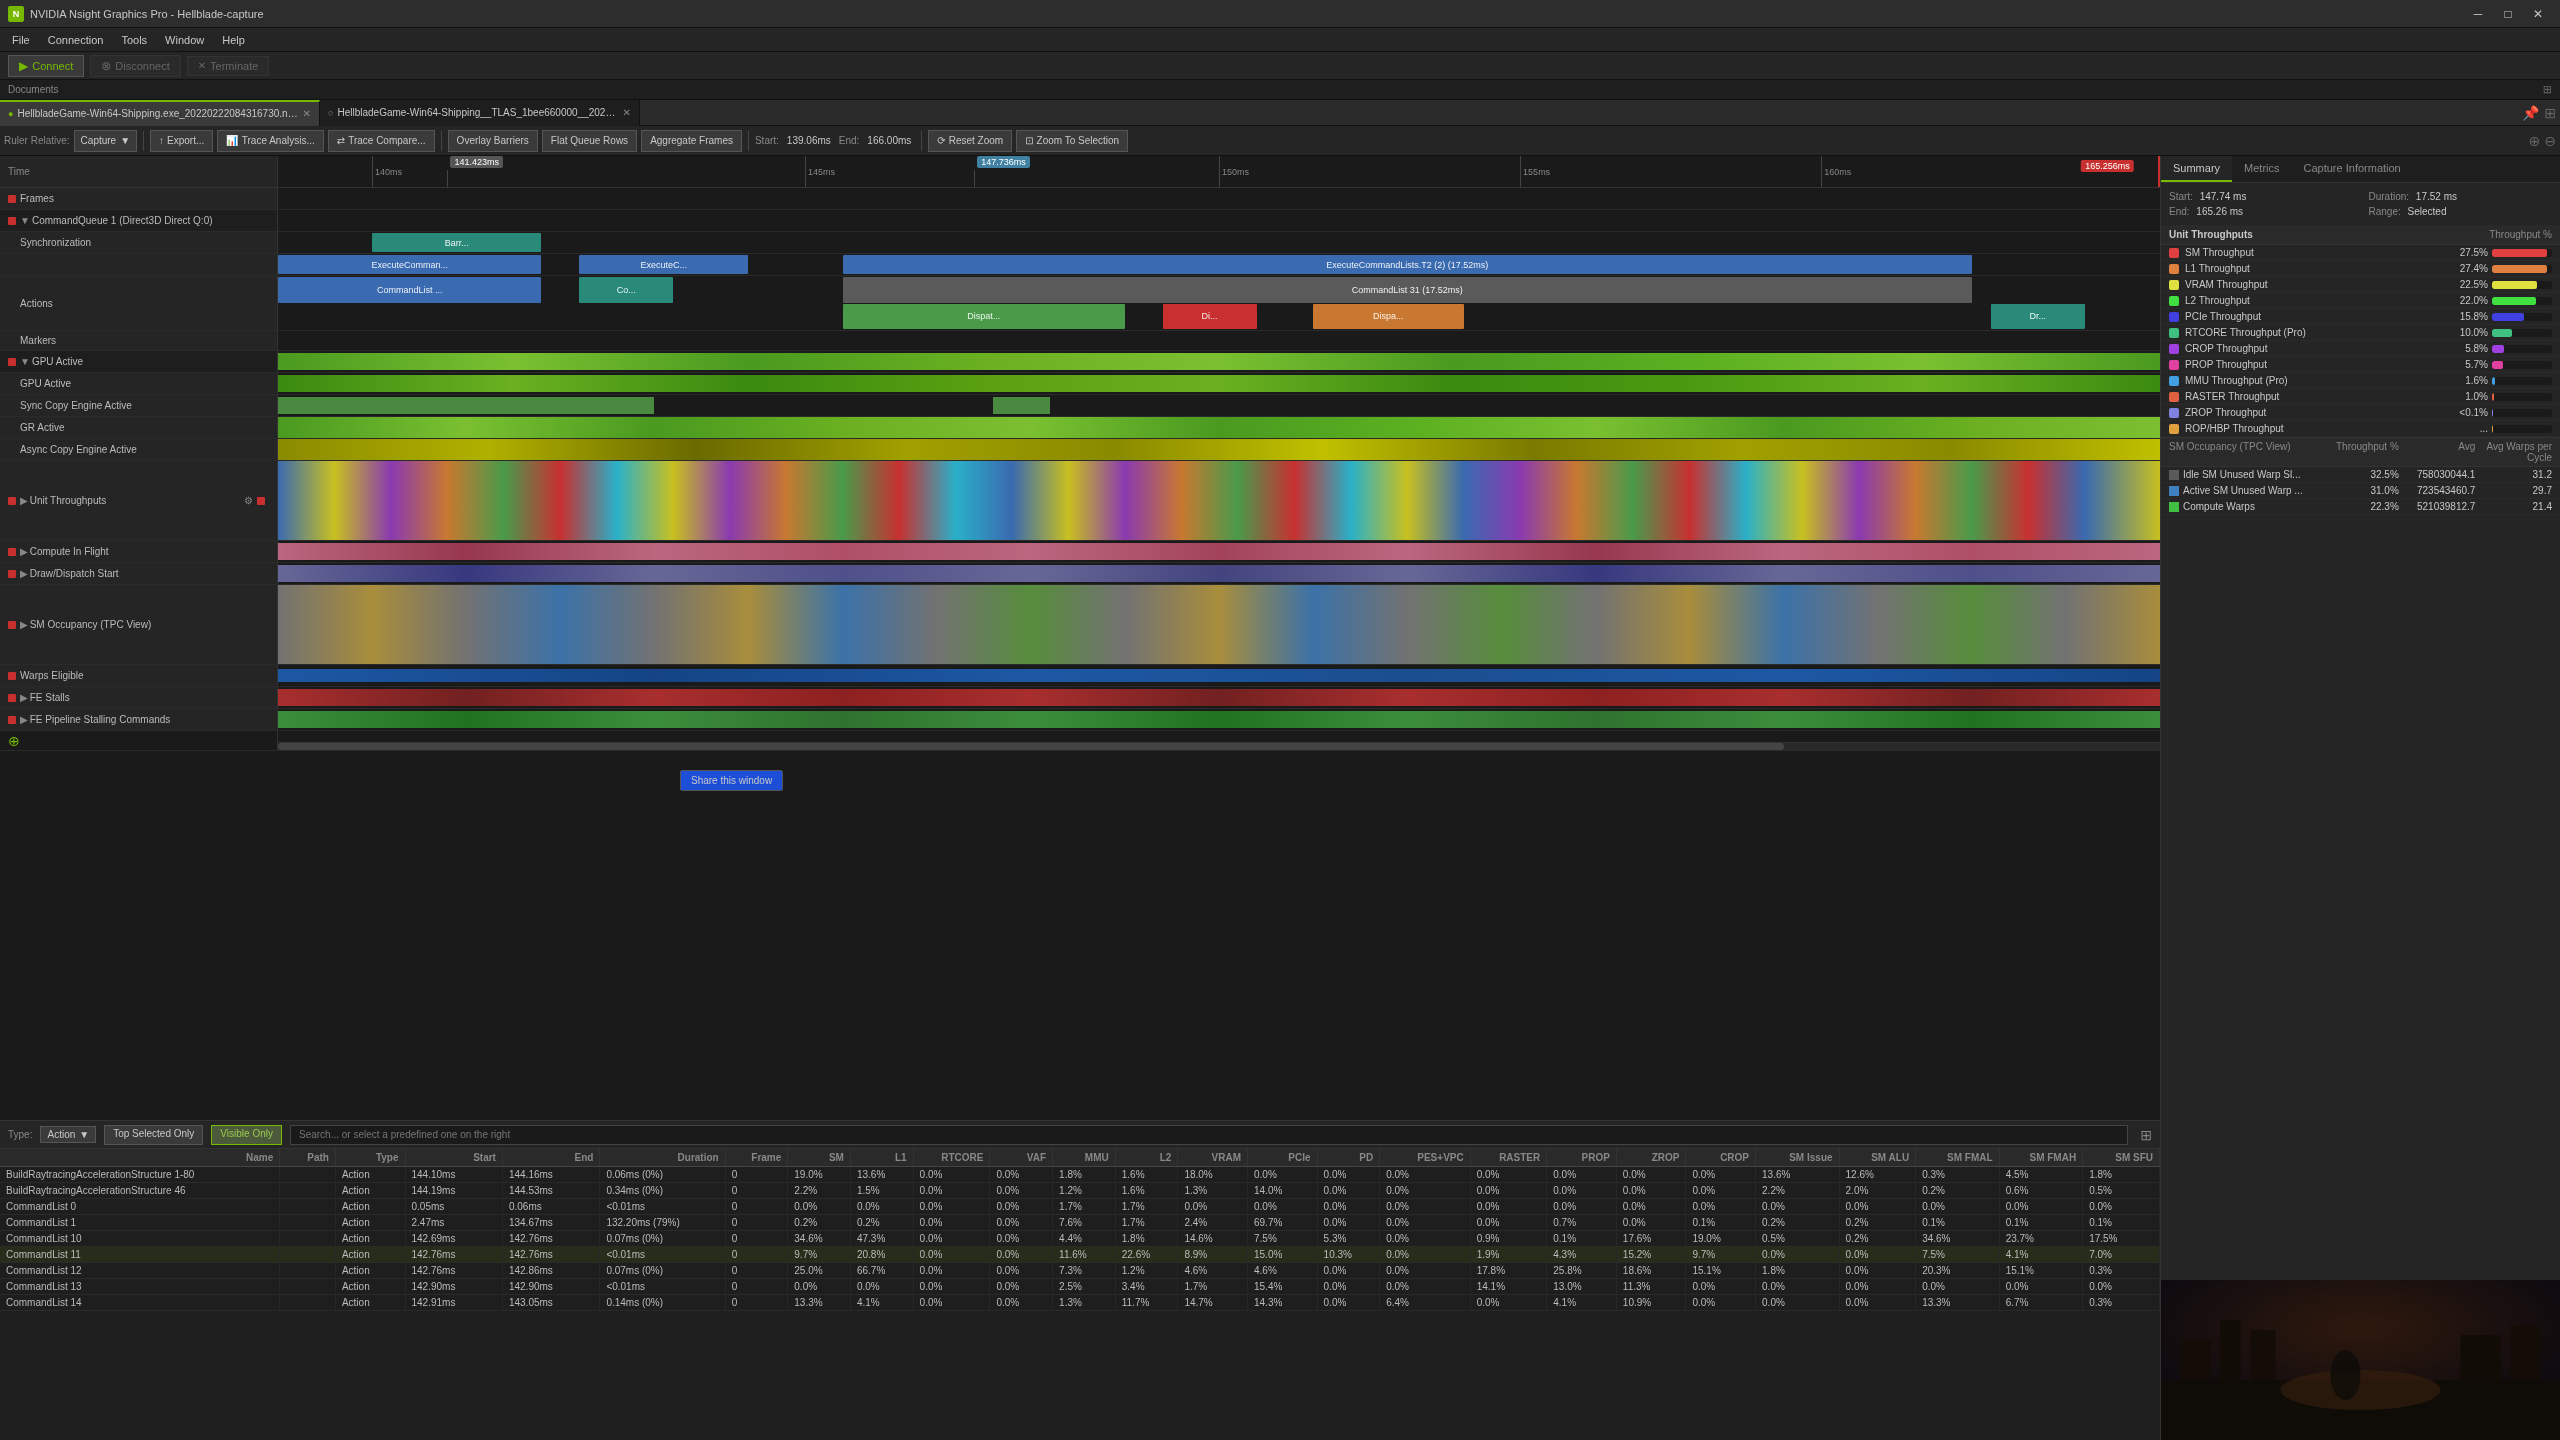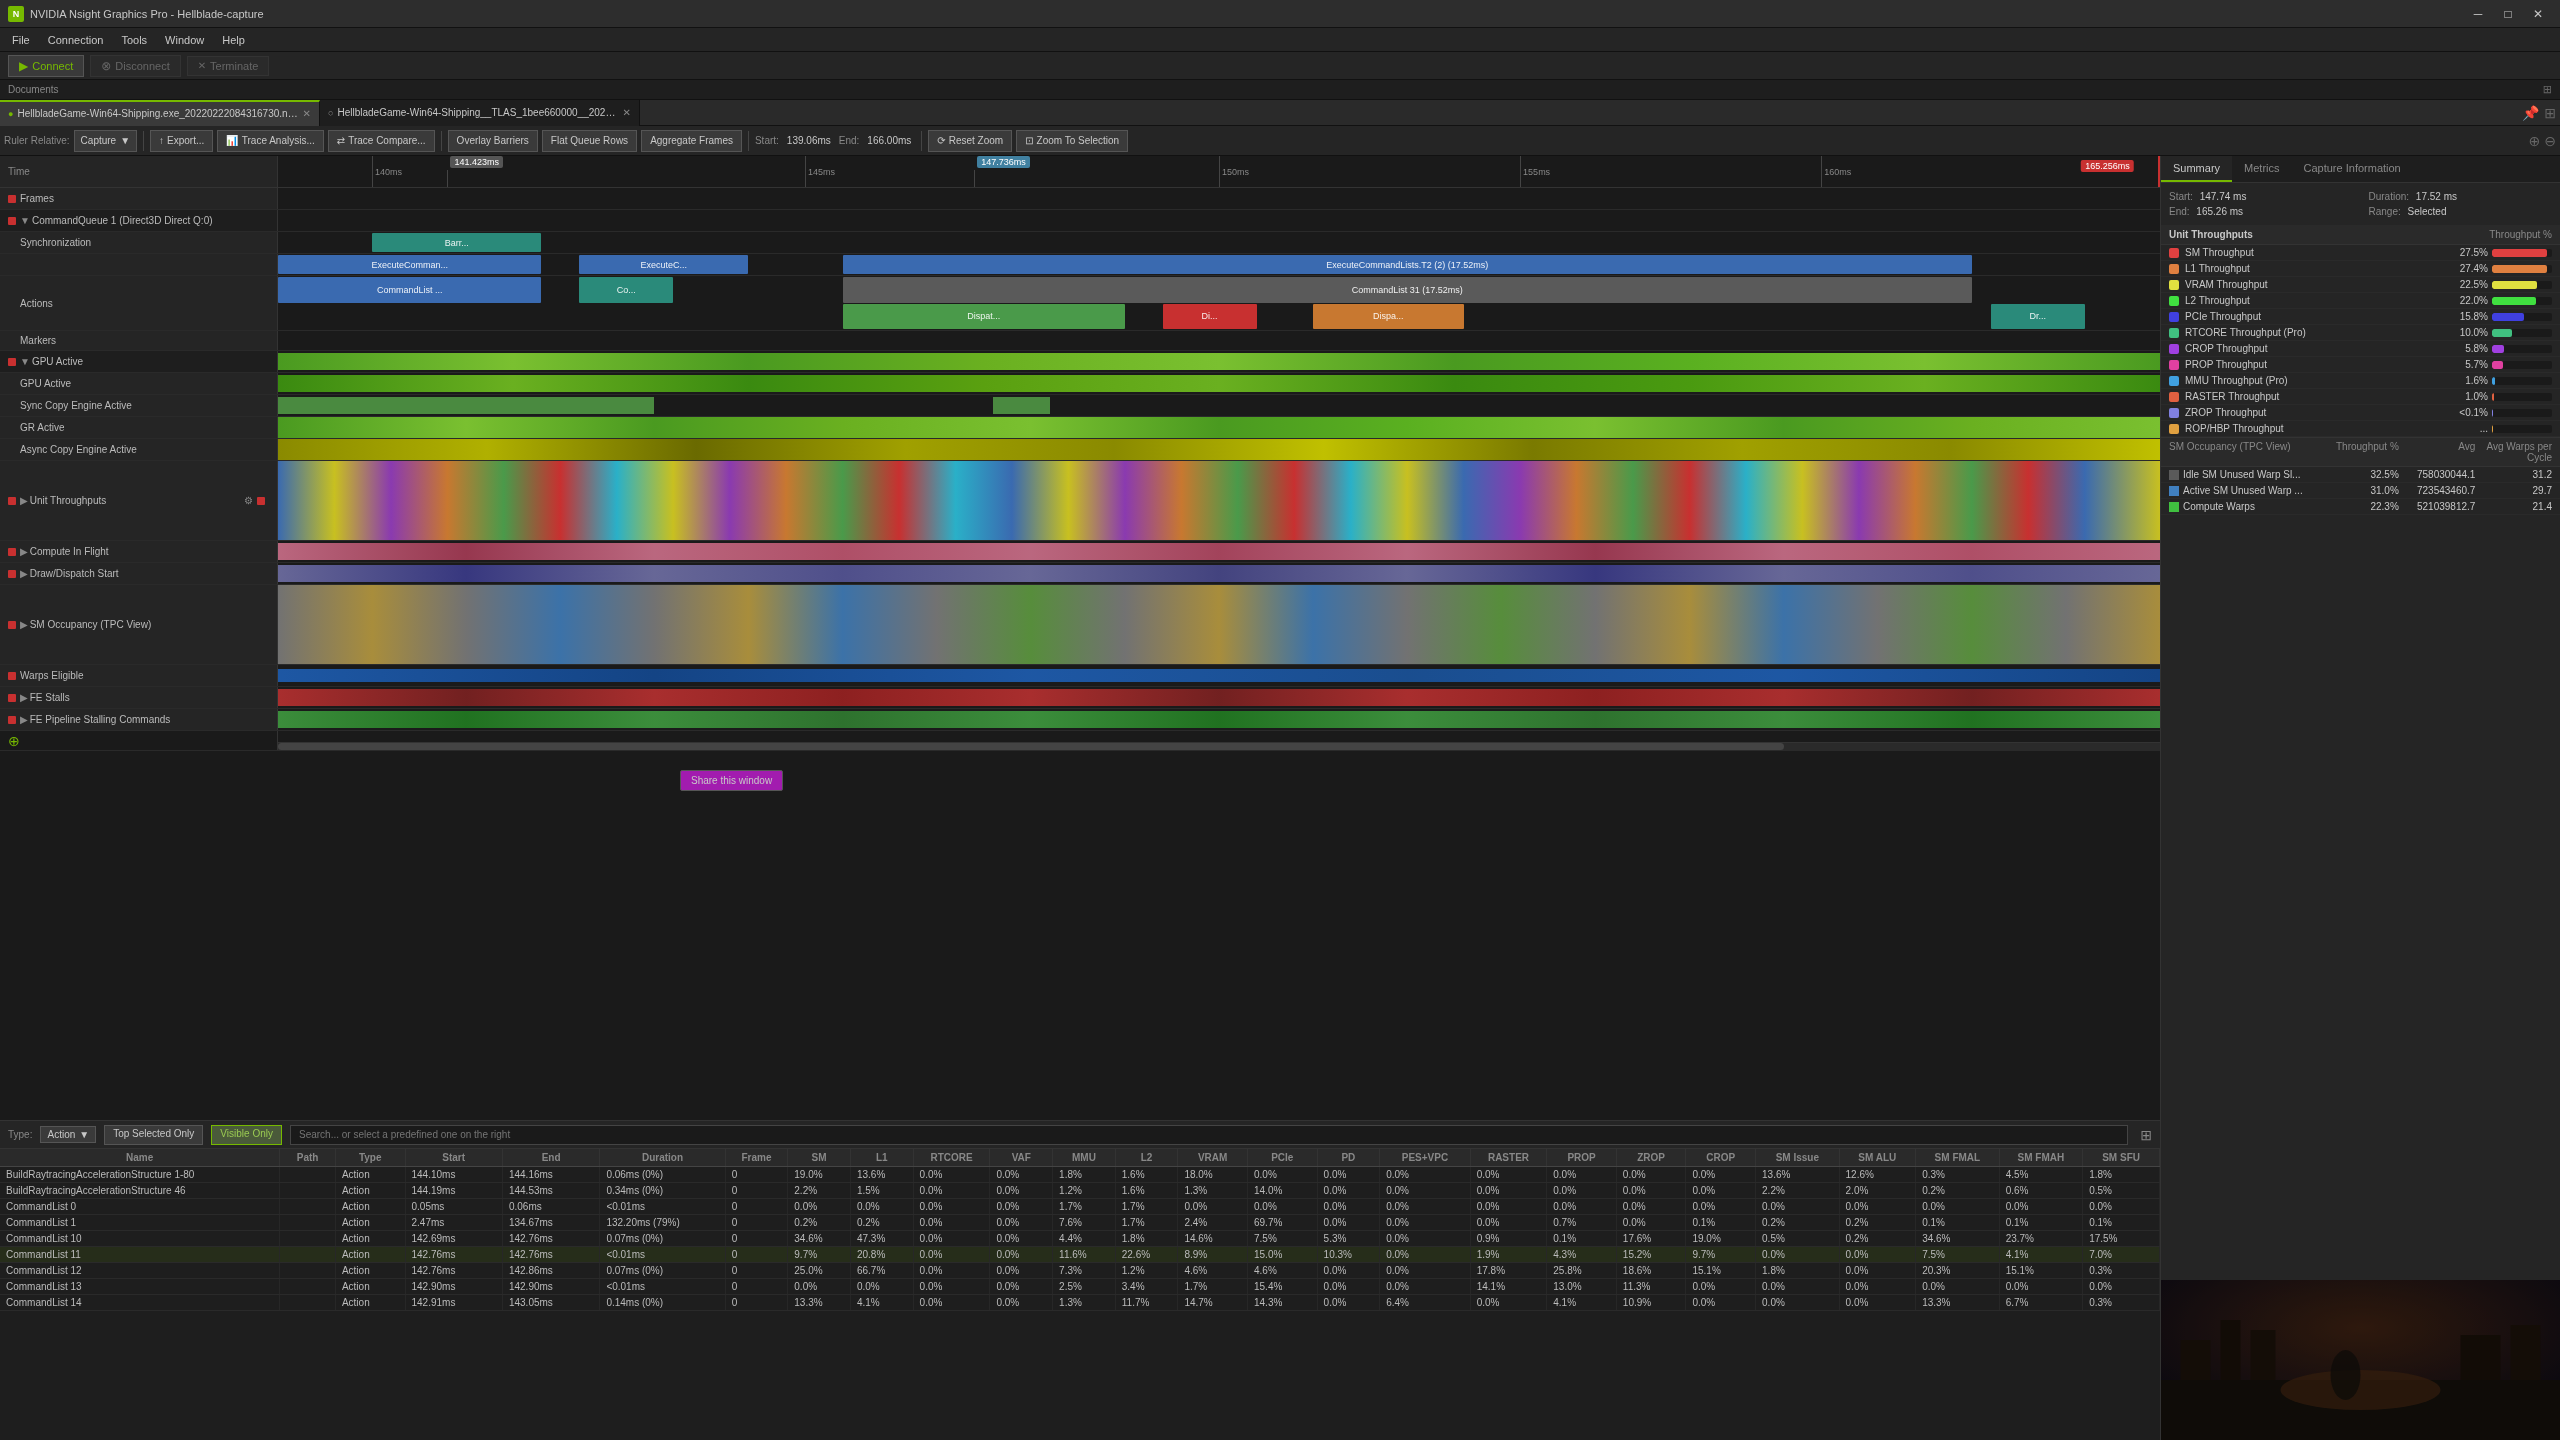--- a/index.html
+++ b/index.html
@@ -69,21 +69,21 @@
     .bottom-section { height: 320px; background: #1e1e1e; border-top: 1px solid #333; display: flex; flex-direction: column; }
     .bottom-toolbar { height: 28px; background: #252525; display: flex; align-items: center; padding: 0 8px; gap: 8px; border-bottom: 1px solid #333; }
     .filter-dropdown { display: flex; align-items: center; gap: 4px; padding: 2px 6px; background: #3a3a3a; border: 1px solid #555; font-size: 10px; color: #c8c8c8; cursor: pointer; }
     .search-box { flex: 1; background: #1a1a1a; border: 1px solid #444; color: #c8c8c8; padding: 2px 8px; font-size: 10px; height: 20px; }
     .toggle-btn { padding: 2px 8px; background: #3a3a3a; border: 1px solid #555; color: #c8c8c8; font-size: 10px; cursor: pointer; height: 20px; white-space: nowrap; }
     .toggle-btn.active { background: #4a5a3a; border-color: #76b900; color: #9aca52; }
 
     
     .data-table { flex: 1; overflow-y: auto; overflow-x: auto; }
     .data-table table { width: 100%; border-collapse: collapse; font-size: 10px; }
-    .data-table th { background: #2a2a2a; color: #888; padding: 3px 6px; text-align: center; border-bottom: 1px solid #444; border-right: 1px solid #333; position: sticky; top: 0; white-space: nowrap; cursor: pointer; }
+    .data-table th { background: #2a2a2a; color: #888; padding: 3px 6px; text-align: right; border-bottom: 1px solid #444; border-right: 1px solid #333; position: sticky; top: 0; white-space: nowrap; cursor: pointer; }
     .data-table td { padding: 2px 6px; border-bottom: 1px solid #2a2a2a; border-right: 1px solid #272727; color: #bbb; white-space: nowrap; }
     .data-table tr.highlighted td { background: rgba(119, 185, 0, 0.1); }
 
     
     ::-webkit-scrollbar { width: 6px; height: 6px; }
     ::-webkit-scrollbar-track { background: #1a1a1a; }
     ::-webkit-scrollbar-thumb { background: #444; border-radius: 3px; }
 
     
     .block { position: absolute; height: calc(100% - 2px); top: 1px; border-radius: 1px; overflow: hidden; display: flex; align-items: center; justify-content: center; font-size: 9px; color: rgba(255,255,255,0.9); }
@@ -95,21 +95,21 @@
     .block-gray { background: #5a5a5a; }
     .red-indicator { width: 8px; height: 8px; background: #c83030; border-radius: 1px; margin-right: 4px; display: inline-block; flex-shrink: 0; }
 
     .row-label-text { overflow: hidden; text-overflow: ellipsis; white-space: nowrap; }
 
     .window-controls { display: flex; align-items: center; gap: 2px; margin-left: auto; }
     .wc-btn { width: 28px; height: 28px; display: flex; align-items: center; justify-content: center; font-size: 12px; cursor: pointer; color: #c8c8c8; }
 
     .sm-tpc-section { border-top: 1px solid #333; }
 
-    .share-tooltip { position: absolute; background: #a21caf; border: 1px solid #555; padding: 4px 10px; font-size: 10px; color: #c8c8c8; border-radius: 2px; z-index: 200; white-space: nowrap; }
+    .share-tooltip { position: absolute; background: #1d4ed8; border: 1px solid #555; padding: 4px 10px; font-size: 10px; color: #c8c8c8; border-radius: 2px; z-index: 200; white-space: nowrap; }
   </style>
 </head>
 <body>
 
 <div class="title-bar">
   <div class="title-bar-icon">
       <span>N</span>
     </div>
   <span class="title-bar-text">NVIDIA Nsight Graphics Pro - Hellblade-capture</span>
   <div class="window-controls">

